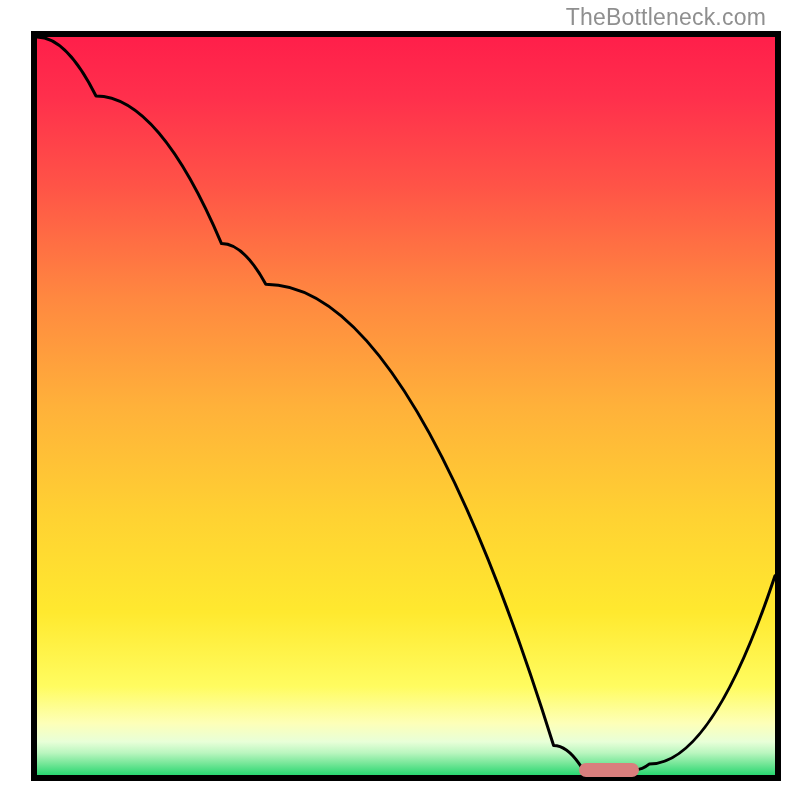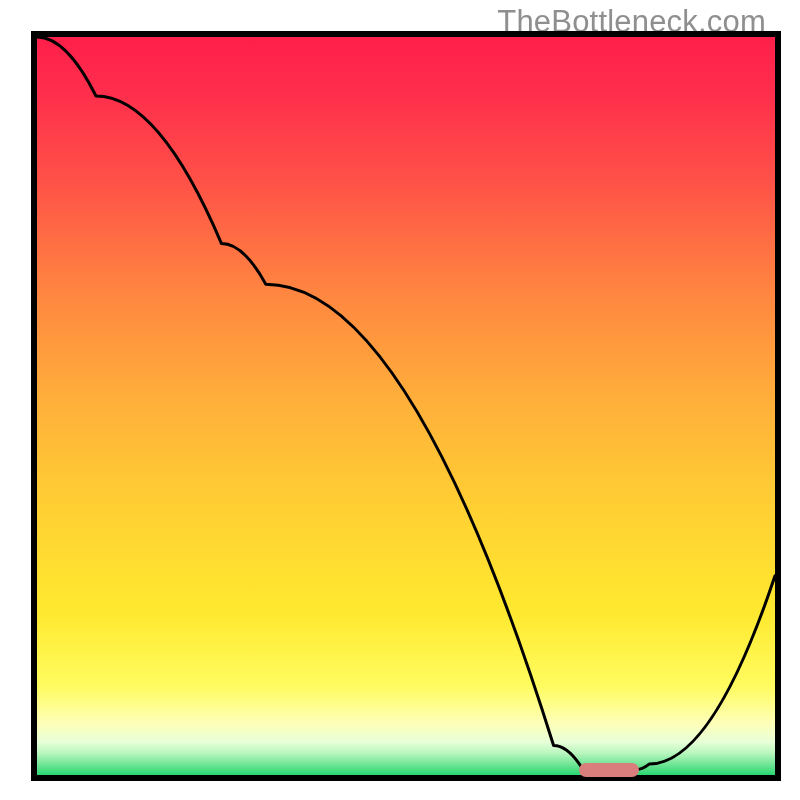--- a/index.html
+++ b/index.html
@@ -24,21 +24,21 @@
     left: 0;
     top: 0;
     width: 738px;
     height: 738px;
   }
   .watermark {
     position: absolute;
     top: 4px;
     right: 34px;
     font-family: Arial, Helvetica, sans-serif;
-    font-size: 31px;
+    font-size: 23px;
     color: #8f8f8f;
     letter-spacing: 0.2px;
   }
   svg.curve {
     position: absolute;
     left: 0;
     top: 0;
     width: 738px;
     height: 738px;
   }

